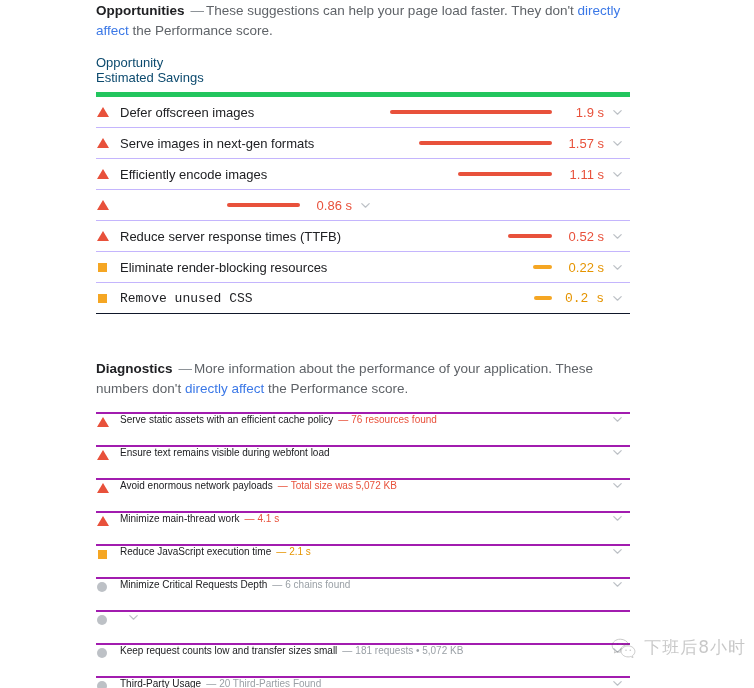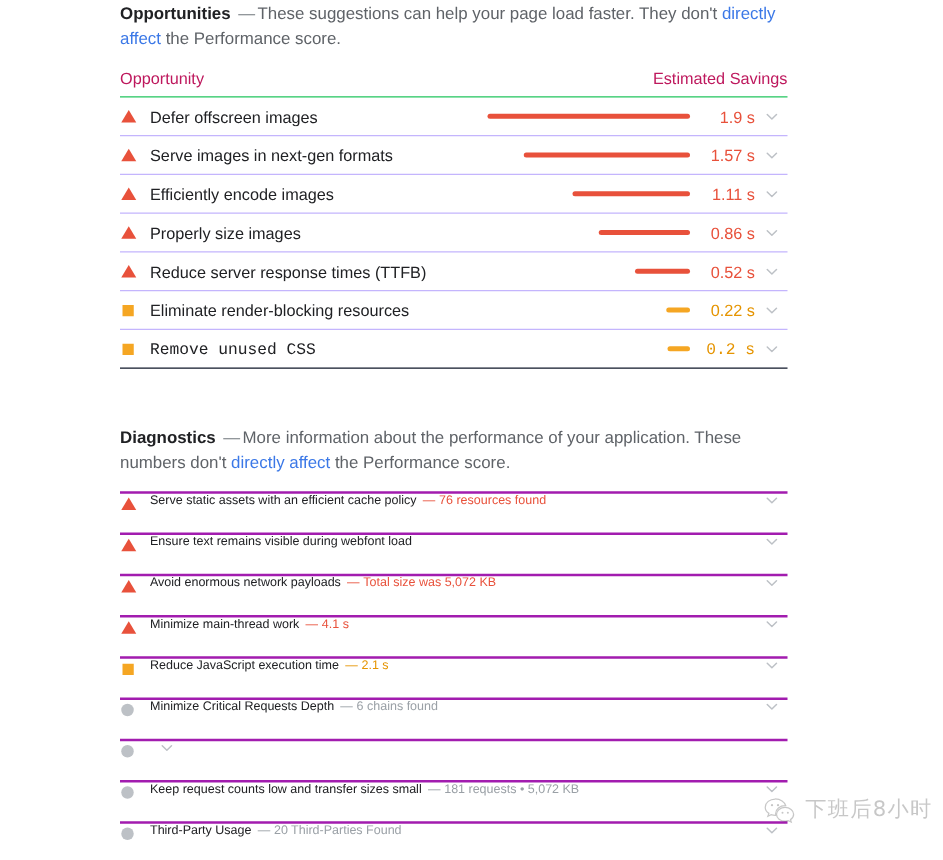--- a/index.html
+++ b/index.html
@@ -50,24 +50,25 @@
     color: #3b78e7;
     text-decoration: none;
   }
 
   
   .opp-head {
     display: flex;
     justify-content: space-between;
     align-items: baseline;
     font-size: 13px;
-    color: #be185d;
+    color: #0c4a6e;
     margin-top: 14px;
     padding-bottom: 7px;
-    border-bottom: 1px solid #22c55e;
+    border-bottom: 5px solid #22c55e;
+    flex-direction: column;
   }
 
   .opp-row {
     display: flex;
     align-items: center;
     height: 30px;
     border-bottom: 1px solid #c4b5fd;
     font-size: 13px;
   }
   .opp-row:last-child { border-bottom: 1px solid #0f172a; font-family: Liberation Mono, monospace; }
@@ -248,21 +249,20 @@
           </span>
           <span class="savings">1.11 s</span>
           <span class="chev">
             <svg width="11" height="11" viewBox="0 0 11 11">
               <path d="M1.8 3.6 L5.5 7.2 L9.2 3.6" fill="none" stroke="#bdc1c6" stroke-width="1.2" stroke-linecap="round" stroke-linejoin="round"></path>
             </svg>
           </span>
         </div>
         <div class="opp-row">
           <span class="sev fail"></span>
-          <span class="opp-title">Properly size images</span>
           <span class="bar-wrap">
             <span class="bar" style="width: 72.9px;"></span>
           </span>
           <span class="savings">0.86 s</span>
           <span class="chev">
             <svg width="11" height="11" viewBox="0 0 11 11">
               <path d="M1.8 3.6 L5.5 7.2 L9.2 3.6" fill="none" stroke="#bdc1c6" stroke-width="1.2" stroke-linecap="round" stroke-linejoin="round"></path>
             </svg>
           </span>
         </div>

